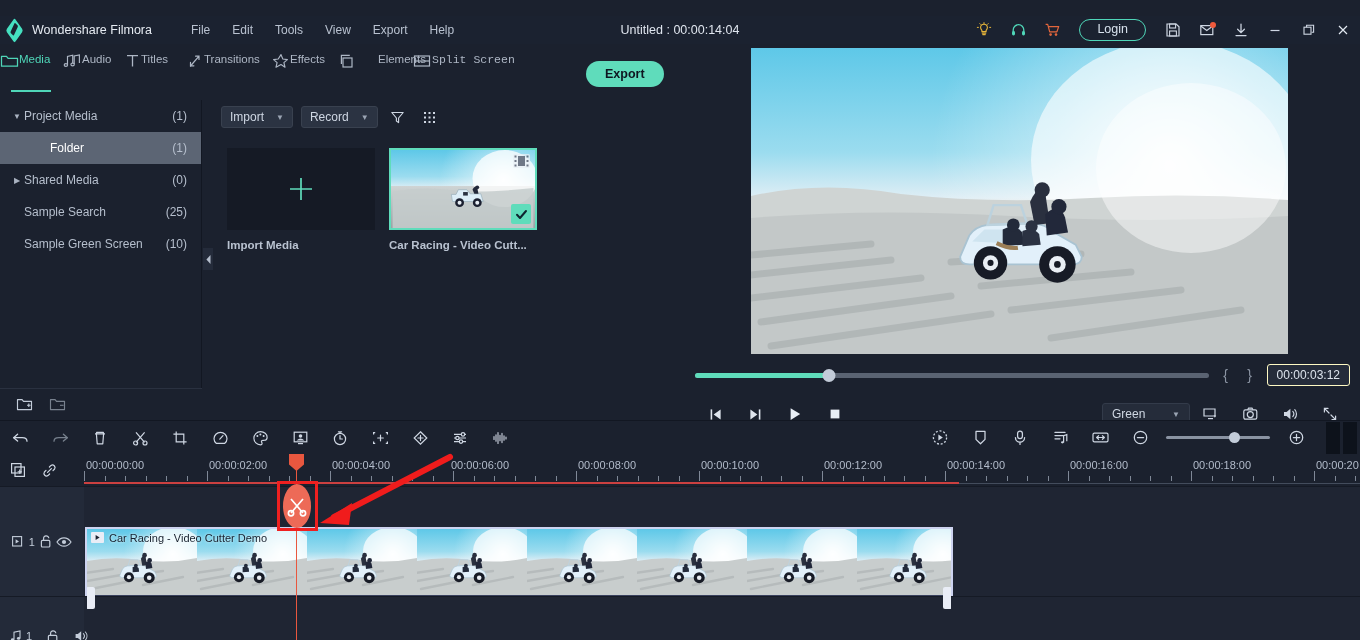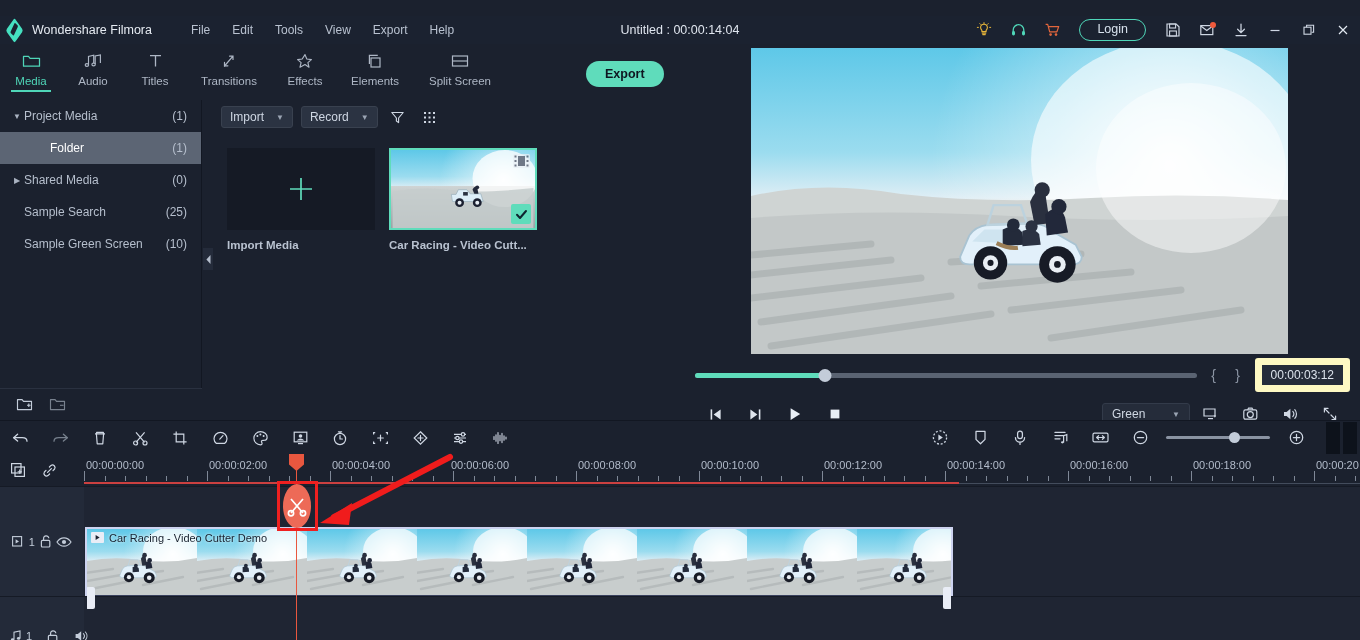--- a/index.html
+++ b/index.html
@@ -58,35 +58,35 @@
     position:absolute; width:6px;height:6px;border-radius:50%;
     background:#f05a3c; top:6px; right:8px;
   }
 
   
   #tabbar {
     position:absolute; left:0; top:28px; width:680px; height:56px;
     background:#1b212e; display:flex; align-items:flex-start;
   }
   .tab {
-    width:62px; height:56px; display:flex; flex-direction:column;
-    align-items:center; justify-content:flex-start; padding-top:6px;
+    width:62px; height:56px; display:flex; flex-direction:row;
+    justify-content:flex-start; padding-top:6px;
     cursor:pointer; position:relative;
   }
   .tab .tab-ico { height:22px; display:flex;align-items:center;justify-content:center; }
   .tab .tab-lbl { font-size:11.5px; color:#aeb7c5; margin-top:3px; white-space:nowrap; }
   .tab.active .tab-lbl { color:#4fd6b8; }
   .tab.active::after {
     content:""; position:absolute; bottom:8px; left:50%; transform:translateX(-50%);
     width:40px; height:2px; background:#4fd6b8;
   }
   #tab-transitions { width:86px; }
   #tab-effects { width:66px; }
-  #tab-elements { width:74px; }
-  #tab-splitscreen { width:96px; }
+  #tab-elements { width:74px;gap:22px; }
+  #tab-splitscreen { width:96px;font-family:Liberation Mono, monospace; }
 
   #export-btn {
     position:absolute; left:586px; top:45px;
     background:#5fdcbb; color:#0e1620; border:none; border-radius:14px;
     font-size:12.5px; font-weight:bold; padding:6px 19px; cursor:pointer;
   }
 
   
   #sidebar {
     position:absolute; left:0; top:84px; width:202px; height:320px;
@@ -177,21 +177,21 @@
   #seek-track {
     flex:1; height:5px; background:#5a6372; border-radius:3px; position:relative;
   }
   #seek-fill { position:absolute; left:0; top:0; height:5px; width:26%; background:#5fdcbb; border-radius:3px; }
   #seek-knob {
     position:absolute; left:26%; top:-4px; width:13px;height:13px;border-radius:50%;
     background:#c3ccd9; transform:translateX(-50%);
   }
   .brace { font-size:14px; color:#8b94a3; width:14px; text-align:center; cursor:pointer; }
   #time-readout {
-    background:#252c3a; border:7px solid #fef9c3; border-radius:3px;
+    background:#252c3a; border:1px solid #fef9c3; border-radius:3px;
     font-size:12px; color:#dce3ec; padding:3px 9px;
   }
   #pcontrols {
     position:absolute; left:0; top:352px; width:675px; height:36px;
     display:flex; align-items:center; padding:0 10px;
   }
   .pc-btn { width:40px;height:30px;display:flex;align-items:center;justify-content:center;cursor:pointer; }
   #quality-select {
     margin-left:auto; background:#252c3a; border:1px solid #333b4a; border-radius:3px;
     width:88px; height:23px; display:flex; align-items:center; justify-content:space-between;

